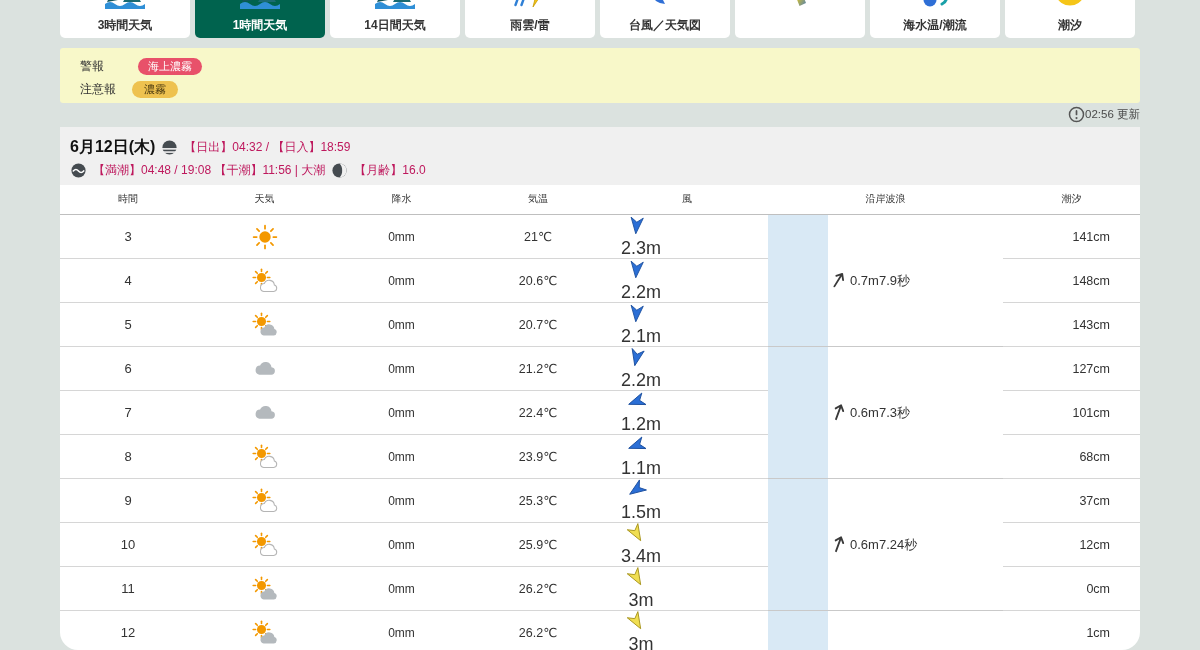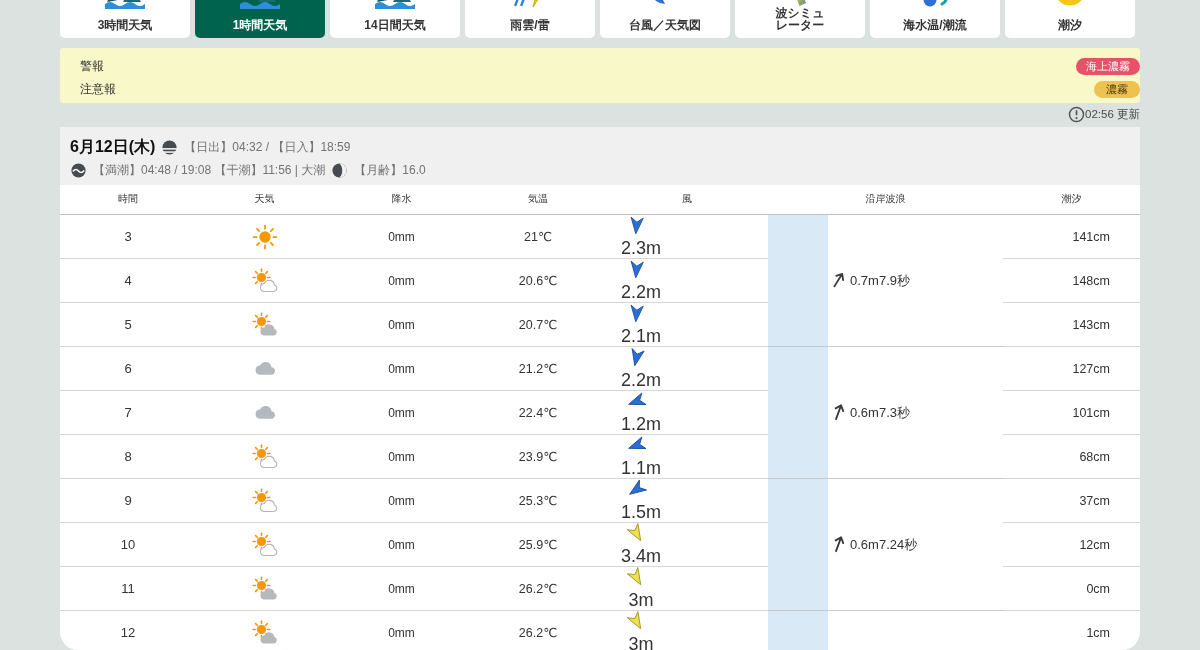--- a/index.html
+++ b/index.html
@@ -10,37 +10,37 @@
   .tab{position:relative;width:130px;height:95px;background:#fff;border-radius:5px;cursor:pointer;flex:none;}
   .tab .ticon{position:absolute;top:26px;left:50%;transform:translateX(-50%);width:40px;height:40px;}
   .tab .ticon svg{width:100%;height:100%;display:block;}
   .tab .tlabel{position:absolute;bottom:7px;left:0;right:0;text-align:center;font-size:12px;
                font-weight:700;color:#333;white-space:pre-line;line-height:12px;}
   .tab.active{background:#00634e;}
   .tab.active .tlabel{color:#fff;}
   
   .alertbox{position:absolute;left:60px;top:48px;width:1080px;height:55px;background:#f8f8c9;
             border-radius:3px;box-sizing:border-box;padding:8px 0 0 20px;}
-  .alertline{display:flex;align-items:center;height:21px;margin-bottom:2px;justify-content:space-between;}
+  .alertline{display:flex;align-items:center;height:21px;margin-bottom:2px;}
   .alertlabel{font-size:12px;color:#333;width:48px;}
   .badge{font-size:11px;border-radius:10px;padding:3px 10px;line-height:11px;cursor:pointer;}
   .badge.red{background:#e8516a;color:#fff;margin-left:10px;}
   .badge.yellow{background:#eec24f;color:#4a3a10;margin-left:4px;padding:3px 12px;}
   
   .updated{position:absolute;top:106px;left:60px;width:1080px;display:flex;justify-content:flex-end;
            align-items:center;font-size:11.5px;color:#4a4a4a;}
   .updated svg{width:14px;height:14px;}
   
   .card{position:absolute;left:60px;top:127px;width:1080px;height:523px;background:#fff;border-radius:18px;}
   .dateband{height:58px;background:#f0f0f0;box-sizing:border-box;padding:8px 0 0 10px;}
   .dline{display:flex;align-items:center;gap:6px;}
   .dline1{height:25px;}
   .dline2{height:20px;}
   .dtitle{font-size:16px;font-weight:700;color:#111;}
-  .dtext{font-size:12px;color:#737373;}
+  .dtext{font-size:12px;color:#be185d;}
   .dico{width:17px;height:17px;display:inline-flex;flex:none;}
   .dico svg{width:100%;height:100%;}
   
   .thead{display:flex;height:29px;border-bottom:1px solid #bfbfbf;}
   .th{font-size:10px;color:#333;text-align:center;line-height:28px;box-sizing:border-box;}
   .tbody{position:relative;height:436px;overflow:hidden;}
   .mapstrip{position:absolute;left:708px;top:0;width:60px;height:100%;background:#d9e9f5;}
   .trow{display:flex;height:44px;position:relative;}
   .cell{box-sizing:border-box;border-bottom:1px solid #d6d6d6;display:flex;align-items:center;
         justify-content:center;font-size:12.5px;color:#333;}
@@ -132,22 +132,20 @@
             <defs>
               <linearGradient id="wsg" x1="0" y1="0" x2="1" y2="1">
                 <stop offset="0" stop-color="#7ac943"></stop>
                 <stop offset="0.5" stop-color="#f5d10f"></stop>
                 <stop offset="1" stop-color="#2f6fd6"></stop>
               </linearGradient>
             </defs>
             <path d="M13 3 L30 21 L21 21 L26 34 L19.5 37 L14.5 24 L8 29 Z" fill="url(#wsg)"></path>
           </svg>
         </span>
-        <div class="tlabel">波シミュ
-レーター</div>
       </div>
       <div class="tab">
         <span class="ticon">
           <svg viewBox="0 0 40 40">
             <path d="M26 6 q6 2 6 7 q0 4 -4 5" fill="none" stroke="#d6453d" stroke-width="3" stroke-linecap="round"></path>
             <path d="M31 25 q2 7 -4 10" fill="none" stroke="#19a0a8" stroke-width="3" stroke-linecap="round"></path>
             <rect x="12" y="3" width="6" height="23" rx="3" fill="#fff" stroke="#2f6fd6" stroke-width="2"></rect>
             <circle cx="15" cy="31" r="6.5" fill="#2f6fd6"></circle>
             <rect x="13.5" y="12" width="3" height="17" fill="#2f6fd6"></rect>
           </svg>

